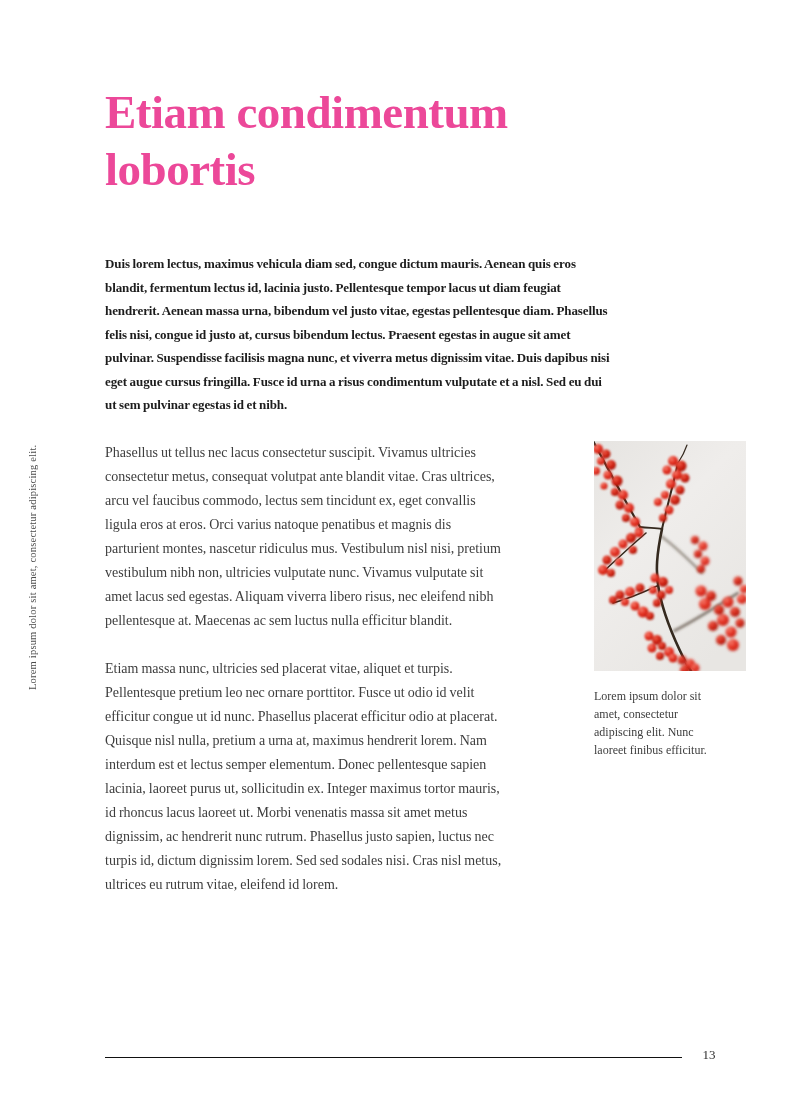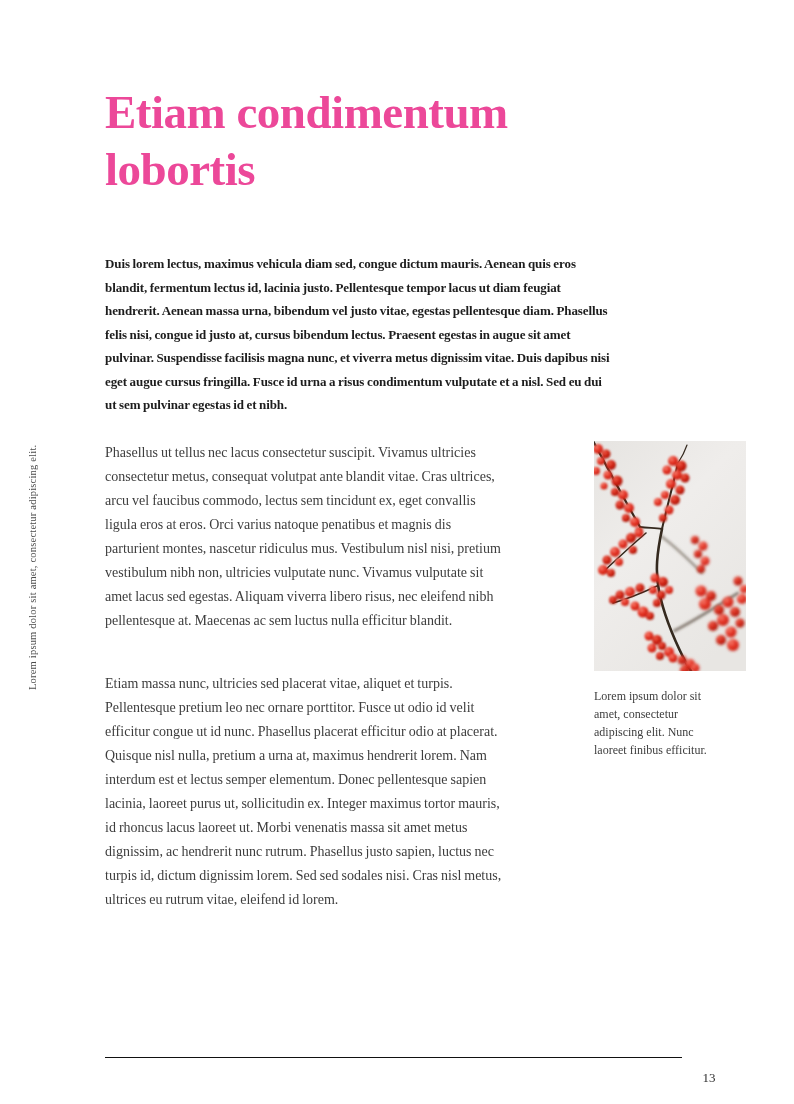--- a/index.html
+++ b/index.html
@@ -47,21 +47,21 @@
   }
 
   .text-col {
     width: 402px;
     font-size: 14px;
     line-height: 24px;
     color: #3d3d3d;
     word-spacing: -0.5px;
   }
   .text-col p { margin: 0; }
-  .text-col p + p { margin-top: 39px; }
+  .text-col p + p { margin-top: 24px; }
 
   .figure-col {
     margin-left: auto;
     width: 124px;
   }
   .figure-col figure { margin: 0; }
   .photo-frame {
     width: 152px; height: 230px;
     display: block;
     overflow: hidden;
@@ -86,21 +86,21 @@
 
   .footer-rule {
     position: absolute;
     left: 105px; top: 1057px;
     width: 577px;
     height: 0;
     border-top: 1.5px solid #111111;
   }
   .page-number {
     position: absolute;
-    left: 696px; top: 1070px;
+    left: 696px; top: 1047px;
     width: 26px;
     text-align: center;
     font-size: 13px;
     color: #2e2e2e;
   }
 </style>
 </head>
 <body>
 
 <div class="side-note">Lorem ipsum dolor sit amet, consectetur adipiscing elit.</div>

